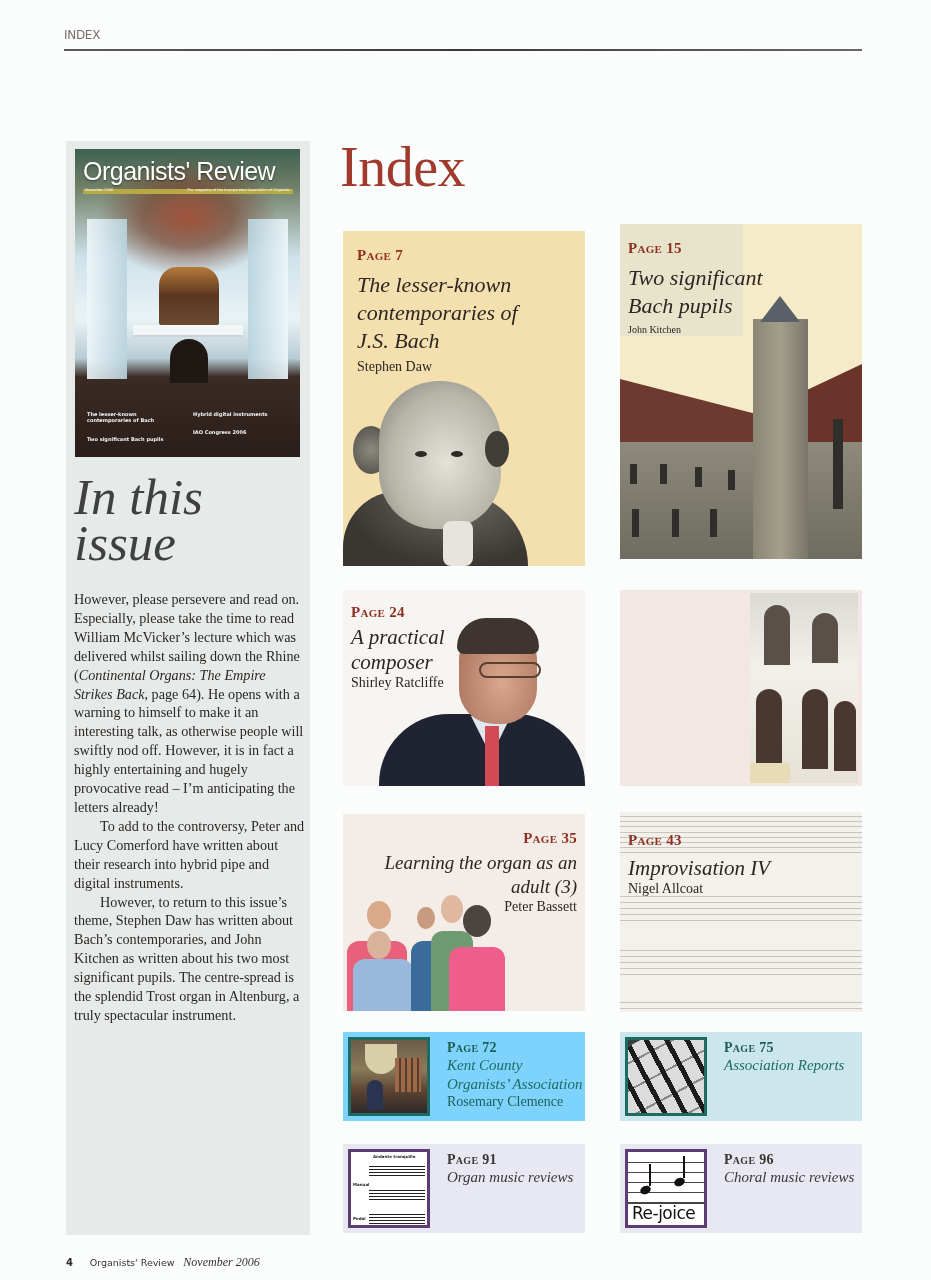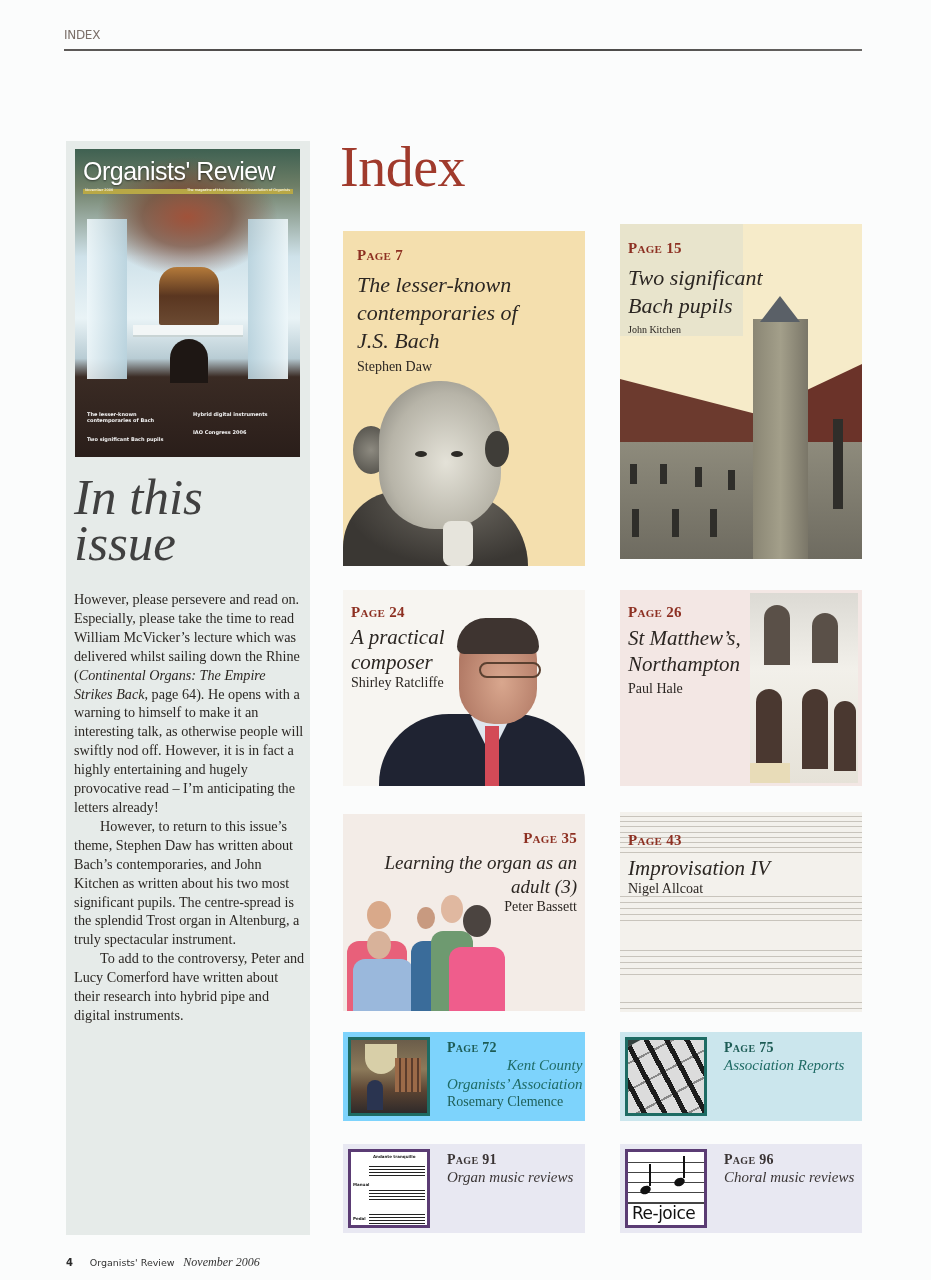--- a/index.html
+++ b/index.html
@@ -106,21 +106,21 @@
   .staff { position: absolute; left: 0; width: 242px; height: 28px; }
   .staff i { position: absolute; left: 0; width: 100%; height: 1px; background: #c8c4bc; }
 
   .c72 { left: 343px; top: 1032px; width: 242px; height: 89px; background: #7dd3fc; }
   .c75 { left: 620px; top: 1032px; width: 242px; height: 89px; background: #cbe6ed; }
   .c91 { left: 343px; top: 1144px; width: 242px; height: 89px; background: #e8e8f2; }
   .c96 { left: 620px; top: 1144px; width: 242px; height: 89px; background: #e8e8f2; }
   .small .thumb { position: absolute; left: 5px; top: 5px; width: 82px; height: 79px; }
   .small .text { position: absolute; left: 104px; top: 8px; }
   .small .pagelabel { font-size: 14px; }
-  .small .card-title { font-size: 15px; line-height: 19px; text-align: right; }
+  .small .card-title { font-size: 15px; line-height: 19px; }
   .c72 .pagelabel, .c75 .pagelabel { color: #1d5c55; }
   .c72 .card-title, .c75 .card-title { color: #1f6b65; }
   .c91 .pagelabel, .c96 .pagelabel { color: #3a3434; }
   .c91 .card-title, .c96 .card-title { color: #3b3636; }
   .c72 .card-author { font-size: 14px; color: #1f5f58; }
 
   .thumb-teal { border: 3px solid #1d6b63; }
   .thumb-purple { border: 3px solid #5b3c74; background: #fff; }
   .t72 { background: linear-gradient(180deg, #6b5d4a 0%, #8c7a5a 40%, #5a4332 70%, #2f2a2a 100%); }
   .t72 .crest { position: absolute; left: 14px; top: 4px; width: 32px; height: 30px; background: #d8cfa8; border-radius: 0 0 16px 16px; }
@@ -165,22 +165,22 @@
     <div class="cover-teaser t4">IAO Congress 2006</div>
   </div>
 
   <div class="issue-heading">
     <div>In this</div>
     <div>issue</div>
   </div>
 
   <div class="issue-body">
     <p class="noindent"><span>However, please persevere and read on. Especially, please take the time to read William McVicker’s lecture which was delivered whilst sailing down the Rhine (</span><i>Continental Organs: The Empire Strikes Back</i><span>, page 64). He opens with a warning to himself to make it an interesting talk, as otherwise people will swiftly nod off. However, it is in fact a highly entertaining and hugely provocative read – I’m anticipating the letters already!</span></p>
+    <p>To add to the controversy, Peter and Lucy Comerford have written about their research into hybrid pipe and digital instruments.</p>
     <p>However, to return to this issue’s theme, Stephen Daw has written about Bach’s contemporaries, and John Kitchen as written about his two most significant pupils. The centre-spread is the splendid Trost organ in Altenburg, a truly spectacular instrument.</p>
-    <p>To add to the controversy, Peter and Lucy Comerford have written about their research into hybrid pipe and digital instruments.</p>
   </div>
 </div>
 
 <div class="index-title">Index</div>
 
 <div class="card c7">
   <div class="portrait">
     <div class="coat"></div>
     <div class="curl"></div>
     <div class="face"></div>
@@ -248,28 +248,20 @@
 
 <div class="card c26">
   <div class="church">
     <div class="arch" style="left:14px;top:12px;height:60px;background:#5a5048"></div>
     <div class="arch" style="left:62px;top:20px;height:50px;background:#5a5048"></div>
     <div class="arch" style="left:6px;top:96px"></div>
     <div class="arch" style="left:52px;top:96px"></div>
     <div class="arch" style="left:84px;top:108px;width:22px;height:70px"></div>
     <div class="bench"></div>
   </div>
-  <div class="text">
-    <div class="pagelabel">Page 26</div>
-    <div class="card-title">
-      <div>St Matthew’s,</div>
-      <div>Northampton</div>
-    </div>
-    <div class="card-author">Paul Hale</div>
-  </div>
 </div>
 
 <div class="card c35">
   <div class="people">
     <div class="person" style="left:4px;width:60px;height:110px">
         <div class="b" style="left:0;width:60px;height:70px;background:#e8607a"></div>
         <div class="h" style="left:20px;top:0;width:24px;height:28px;background:#d9a98a"></div>
       </div>
     <div class="person" style="left:0;width:80px;height:80px">
         <div class="b" style="left:10px;width:60px;height:52px;background:#9ab8dc"></div>

